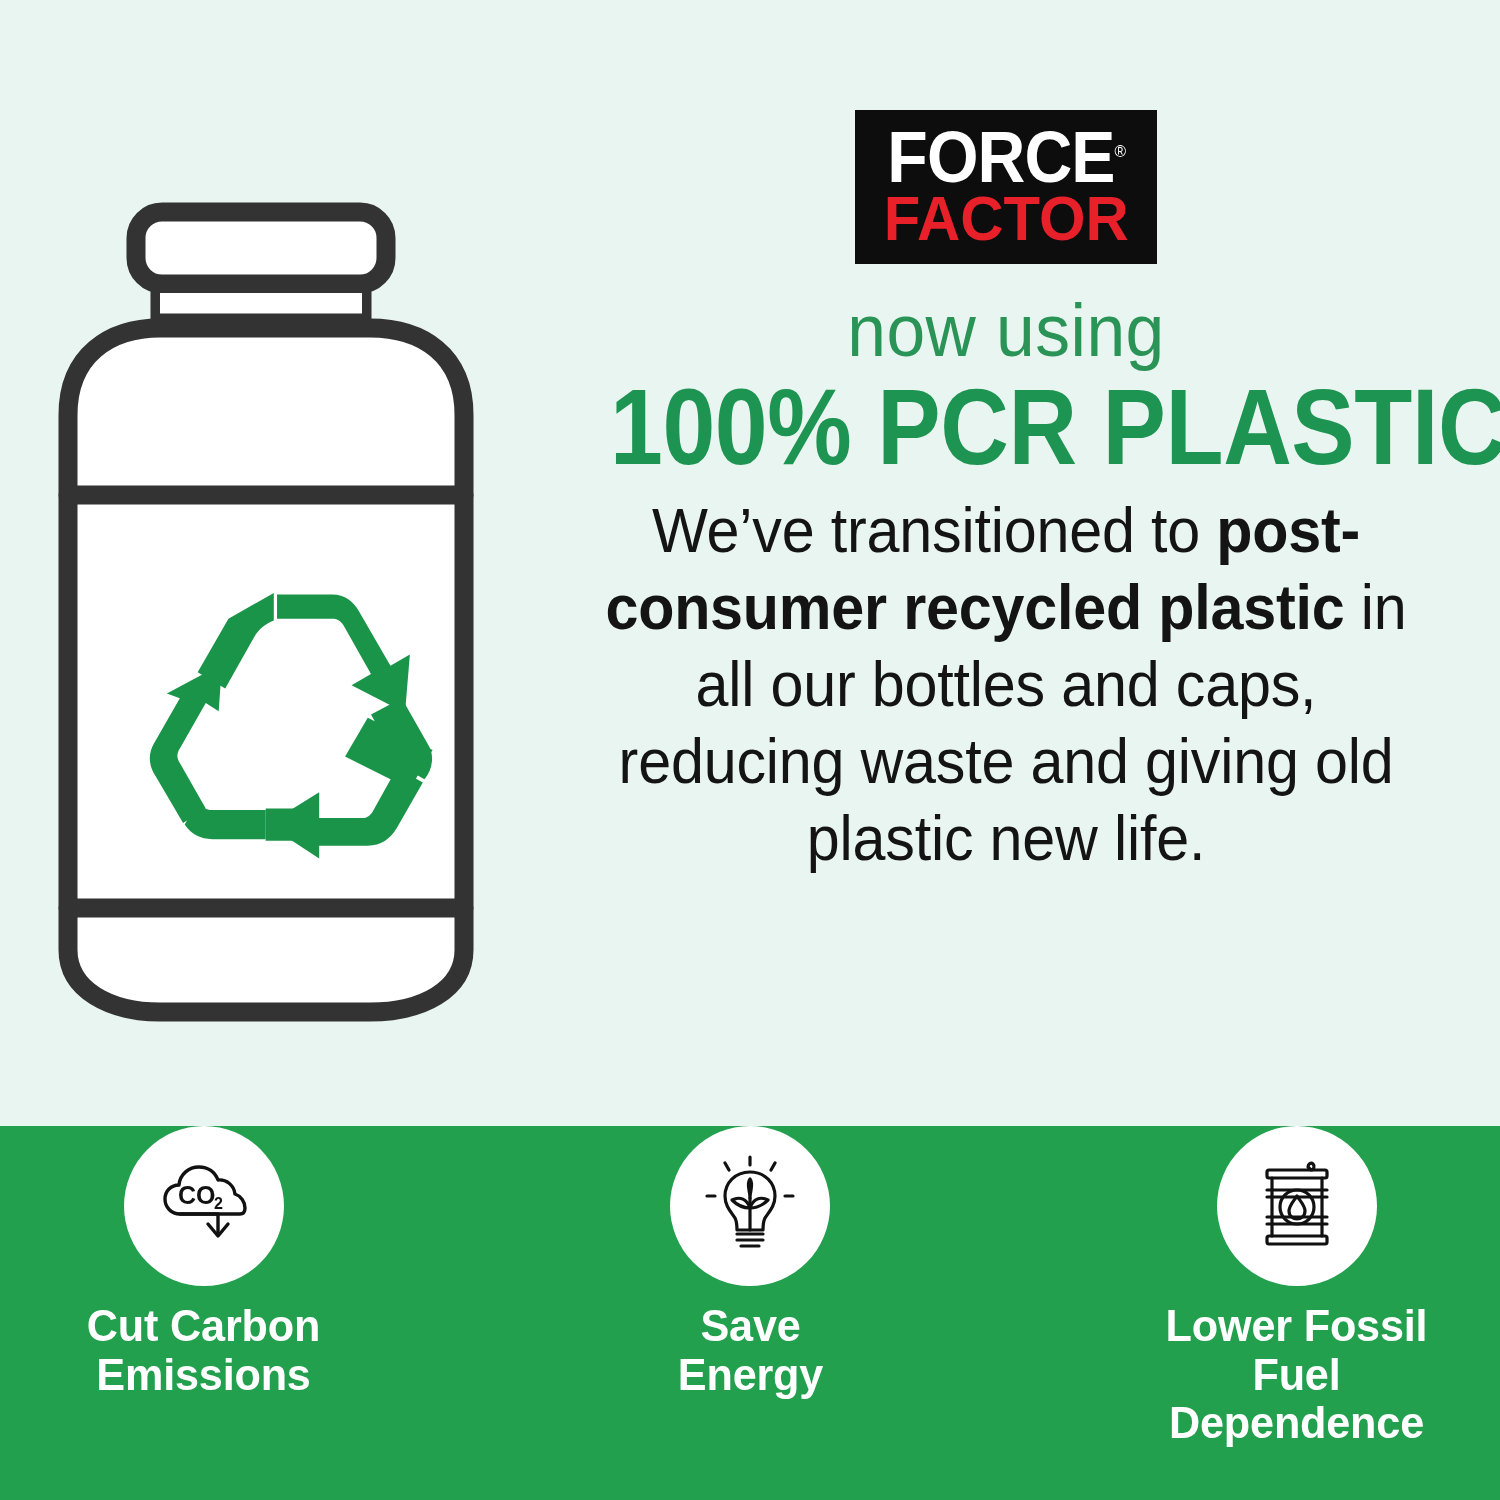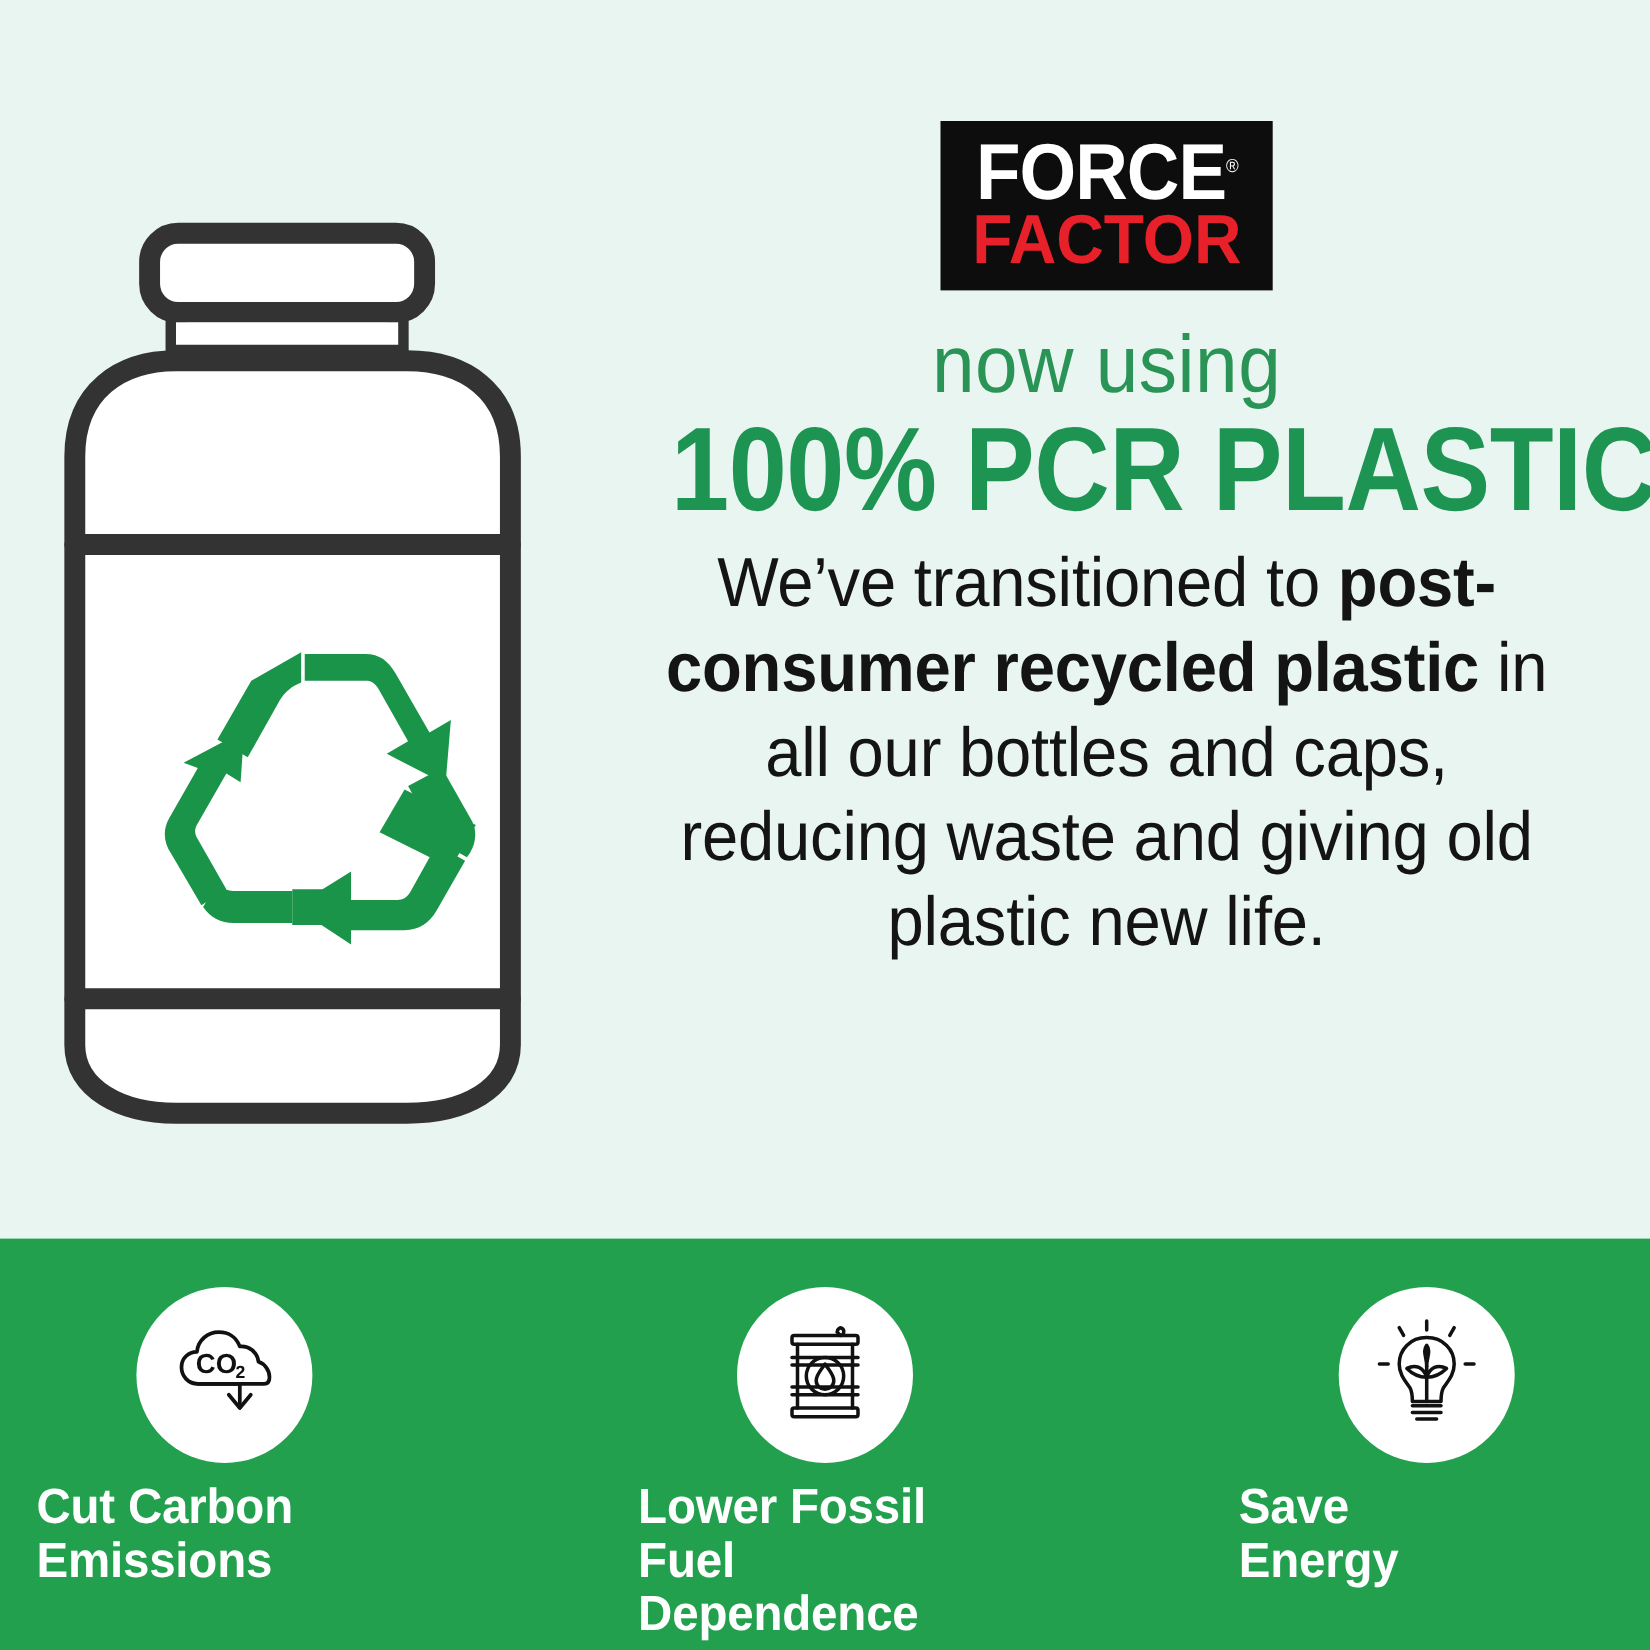--- a/index.html
+++ b/index.html
@@ -130,22 +130,21 @@
     height: 374px;
     background: #22a04e;
     display: flex;
     align-items: flex-start;
     justify-content: space-between;
     padding: 0 26px;
     box-sizing: border-box;
   }
   .benefit {
     width: 355px;
-    text-align: left;
-    padding-top: 44px;
+    text-align: center;
   }
   .benefit-icon {
     width: 160px;
     height: 160px;
     margin: 0 auto 16px auto;
     background: #ffffff;
     border-radius: 50%;
     display: flex;
     align-items: center;
     justify-content: center;
@@ -234,52 +233,52 @@
             <path d="M30 62 C21 62 15 55 15 47 C15 39 21 33 29 33 C30 22 39 15 49 15 C58 15 65 20 68 28 C76 27 84 33 85 42 C91 44 95 50 95 56 C95 60 93 62 90 62 Z"></path>
             <path d="M30 62 L68 62 L68 80"></path>
             <path d="M58 72 L68 84 L78 72"></path>
             <text x="28" y="52" font-family="Liberation Sans, sans-serif" font-size="25" font-weight="bold" fill="#111111" stroke="none">CO</text>
             <text x="64" y="57" font-family="Liberation Sans, sans-serif" font-size="16" font-weight="bold" fill="#111111" stroke="none">2</text>
           </g>
         </svg>
       </div>
       <div class="benefit-label">Cut Carbon
 Emissions</div>
+    </div>
+
+    <div class="benefit">
+      <div class="benefit-icon">
+        <svg width="108" height="108" viewBox="0 0 108 108" xmlns="http://www.w3.org/2000/svg" aria-hidden="true">
+          <g fill="none" stroke="#111111" stroke-width="3.2" stroke-linejoin="round" stroke-linecap="round">
+            <path d="M54 20 C39 20 29 31 29 44 C29 54 35 60 39 66 C41 70 41 74 41 78 L67 78 C67 74 67 70 69 66 C73 60 79 54 79 44 C79 31 69 20 54 20 Z"></path>
+            <path d="M41 82 L67 82 M41 88 L67 88 M45 94 L63 94"></path>
+            <path d="M54 78 L54 46"></path>
+            <path d="M54 46 C54 38 58 32 54 27 C50 32 54 38 54 46 Z"></path>
+            <path d="M54 56 C46 56 40 52 36 48 C44 44 51 47 54 56 Z"></path>
+            <path d="M54 56 C62 56 68 52 72 48 C64 44 57 47 54 56 Z"></path>
+            <path d="M54 5 L54 13 M29 11 L33 18 M79 11 L75 18 M11 44 L19 44 M97 44 L89 44"></path>
+          </g>
+        </svg>
+      </div>
+      <div class="benefit-label">Save
+Energy</div>
     </div>
 
     <div class="benefit">
       <div class="benefit-icon">
         <svg width="108" height="108" viewBox="0 0 108 108" xmlns="http://www.w3.org/2000/svg" aria-hidden="true">
           <g fill="none" stroke="#111111" stroke-width="3.2" stroke-linejoin="round" stroke-linecap="round">
             <path d="M65 15 C65 12 68 10 70 12 C72 14 71 18 68 18 Z"></path>
             <rect x="24" y="18" width="60" height="8" rx="2"></rect>
             <rect x="24" y="84" width="60" height="8" rx="2"></rect>
             <path d="M29 26 L29 84 M79 26 L79 84"></path>
             <path d="M24 38 L84 38 M24 45 L84 45 M24 65 L84 65 M24 72 L84 72"></path>
             <circle cx="54" cy="55" r="17"></circle>
             <path d="M54 44 C58 50 62 54 62 59 C62 64 58 67 54 67 C50 67 46 64 46 59 C46 54 50 50 54 44 Z"></path>
           </g>
         </svg>
       </div>
       <div class="benefit-label">Lower Fossil Fuel
 Dependence</div>
     </div>
 
-    <div class="benefit">
-      <div class="benefit-icon">
-        <svg width="108" height="108" viewBox="0 0 108 108" xmlns="http://www.w3.org/2000/svg" aria-hidden="true">
-          <g fill="none" stroke="#111111" stroke-width="3.2" stroke-linejoin="round" stroke-linecap="round">
-            <path d="M54 20 C39 20 29 31 29 44 C29 54 35 60 39 66 C41 70 41 74 41 78 L67 78 C67 74 67 70 69 66 C73 60 79 54 79 44 C79 31 69 20 54 20 Z"></path>
-            <path d="M41 82 L67 82 M41 88 L67 88 M45 94 L63 94"></path>
-            <path d="M54 78 L54 46"></path>
-            <path d="M54 46 C54 38 58 32 54 27 C50 32 54 38 54 46 Z"></path>
-            <path d="M54 56 C46 56 40 52 36 48 C44 44 51 47 54 56 Z"></path>
-            <path d="M54 56 C62 56 68 52 72 48 C64 44 57 47 54 56 Z"></path>
-            <path d="M54 5 L54 13 M29 11 L33 18 M79 11 L75 18 M11 44 L19 44 M97 44 L89 44"></path>
-          </g>
-        </svg>
-      </div>
-      <div class="benefit-label">Save
-Energy</div>
-    </div>
-
   </div>
 </div>
 
 </body></html>

